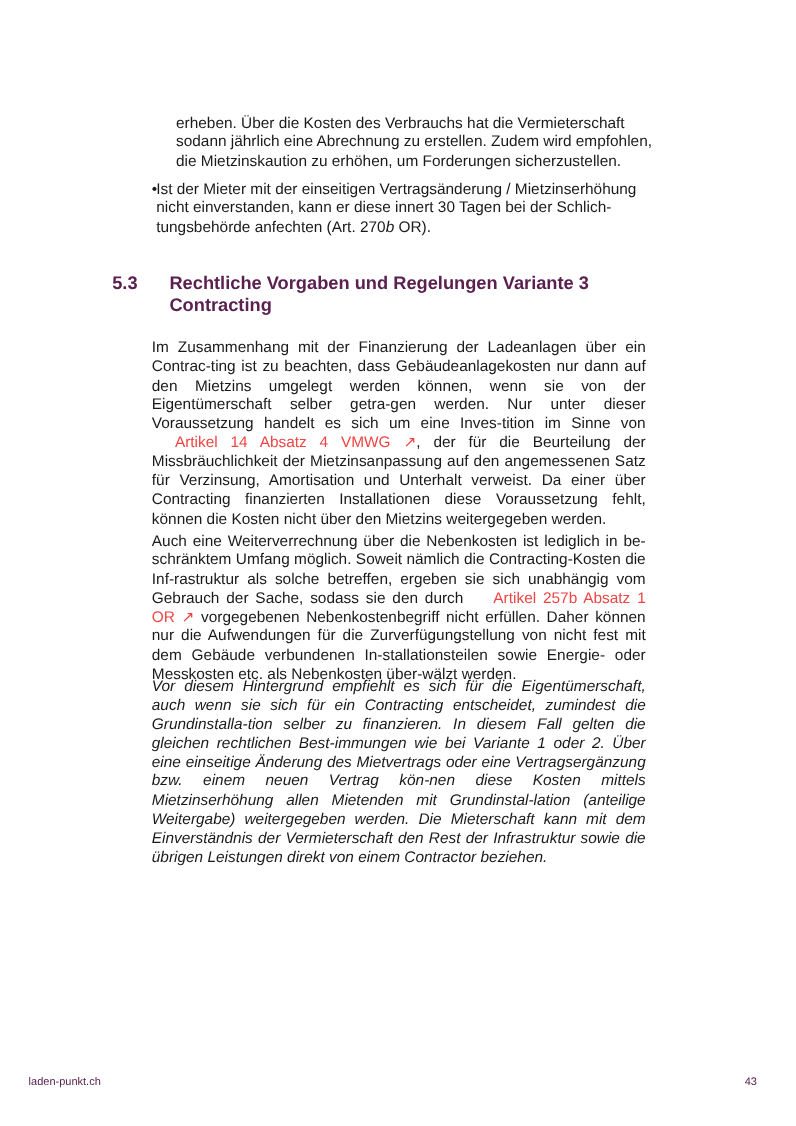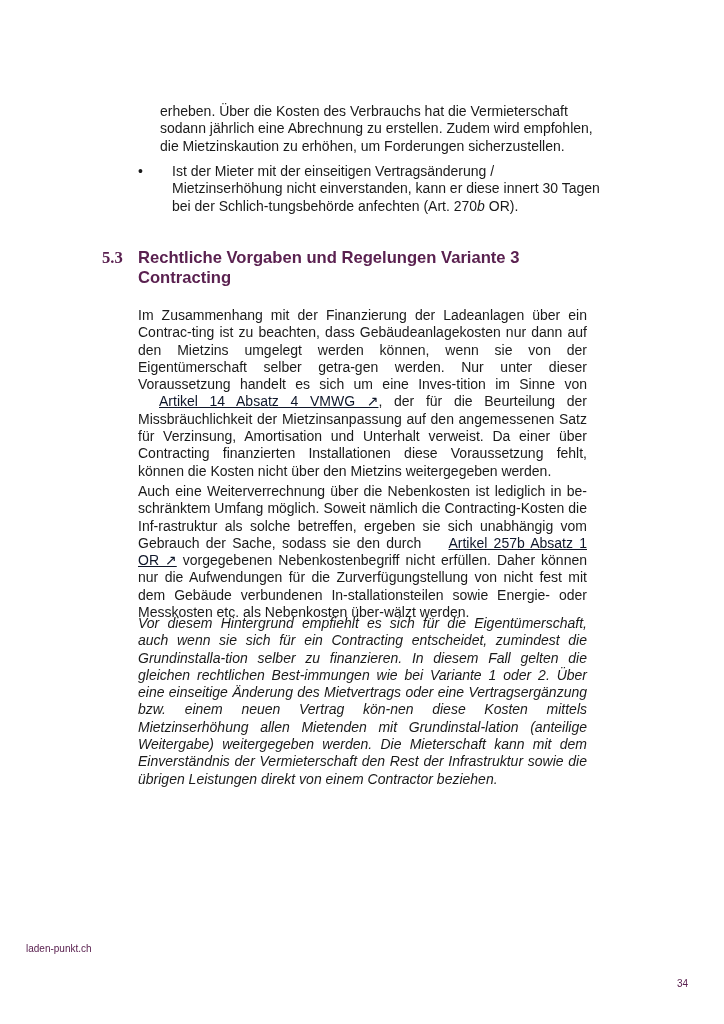--- a/index.html
+++ b/index.html
@@ -14,34 +14,34 @@
     }
     .bullet-cont {
       position: absolute; left: 160px; top: 103px; width: 440px;
     }
     .bullet-item {
       position: absolute; left: 138px; top: 163px; width: 462px;
     }
     .bullet-item .dot {
       position: absolute; left: 0; top: 0; width: 14px;
     }
-    .bullet-item .btext { margin-left: 34px; }
+    .bullet-item .btext { margin-left: 4px; }
     .heading {
       position: absolute; left: 102px; top: 248px; width: 500px;
       color: #5a2150; font-weight: bold; font-size: 16.6px; line-height: 20px;
     }
-    .heading .num { position: absolute; left: 0; top: 0; font-family: Liberation Serif, serif; }
-    .heading .htext { margin-left: 36px; }
+    .heading .num { position: absolute; left: 0; top: 0; }
+    .heading .htext { margin-left: 52px; }
     .para { position: absolute; left: 138px; width: 449px; text-align: justify; }
     .p1 { top: 307px; }
     .p2 { top: 483px; }
     .p3 { top: 615px; font-style: italic; }
-    .link { color: #0f172a; text-decoration: underline; text-decoration-thickness: 1px; margin-left: 21px; }
+    .link { color: #ef4444; text-decoration-thickness: 1px; margin-left: 21px; }
     .footer-left {
-      position: absolute; left: 26px; top: 943px; font-size: 10px; color: #5a2150;
+      position: absolute; left: 26px; top: 978px; font-size: 10px; color: #5a2150;
     }
     .footer-right {
       position: absolute; left: 677px; top: 978px; font-size: 10px; color: #5a2150;
     }
   </style>
 </head>
 <body>
 
 <div class="page">
 
@@ -57,15 +57,15 @@
     <div class="htext">Rechtliche Vorgaben und Regelungen Variante 3 Contracting</div>
   </div>
 
   <div class="para p1 body-text"><span>Im Zusammenhang mit der Finanzierung der Ladeanlagen über ein Contrac-ting ist zu beachten, dass Gebäudeanlagekosten nur dann auf den Mietzins umgelegt werden können, wenn sie von der Eigentümerschaft selber getra-gen werden. Nur unter dieser Voraussetzung handelt es sich um eine Inves-tition im Sinne von </span><span class="link">Artikel 14 Absatz 4 VMWG ↗</span><span>, der für die Beurteilung der Missbräuchlichkeit der Mietzinsanpassung auf den angemessenen Satz für Verzinsung, Amortisation und Unterhalt verweist. Da einer über Contracting finanzierten Installationen diese Voraussetzung fehlt, können die Kosten nicht über den Mietzins weitergegeben werden.</span></div>
 
   <div class="para p2 body-text"><span>Auch eine Weiterverrechnung über die Nebenkosten ist lediglich in be-schränktem Umfang möglich. Soweit nämlich die Contracting-Kosten die Inf-rastruktur als solche betreffen, ergeben sie sich unabhängig vom Gebrauch der Sache, sodass sie den durch </span><span class="link">Artikel 257b Absatz 1 OR ↗</span><span> vorgegebenen Nebenkostenbegriff nicht erfüllen. Daher können nur die Aufwendungen für die Zurverfügungstellung von nicht fest mit dem Gebäude verbundenen In-stallationsteilen sowie Energie- oder Messkosten etc. als Nebenkosten über-wälzt werden.</span></div>
 
   <div class="para p3 body-text">Vor diesem Hintergrund empfiehlt es sich für die Eigentümerschaft, auch wenn sie sich für ein Contracting entscheidet, zumindest die Grundinstalla-tion selber zu finanzieren. In diesem Fall gelten die gleichen rechtlichen Best-immungen wie bei Variante 1 oder 2. Über eine einseitige Änderung des Mietvertrags oder eine Vertragsergänzung bzw. einem neuen Vertrag kön-nen diese Kosten mittels Mietzinserhöhung allen Mietenden mit Grundinstal-lation (anteilige Weitergabe) weitergegeben werden. Die Mieterschaft kann mit dem Einverständnis der Vermieterschaft den Rest der Infrastruktur sowie die übrigen Leistungen direkt von einem Contractor beziehen.</div>
 
   <div class="footer-left">laden-punkt.ch</div>
-  <div class="footer-right">34</div>
+  <div class="footer-right">43</div>
 
 </div>
 
 </body></html>

